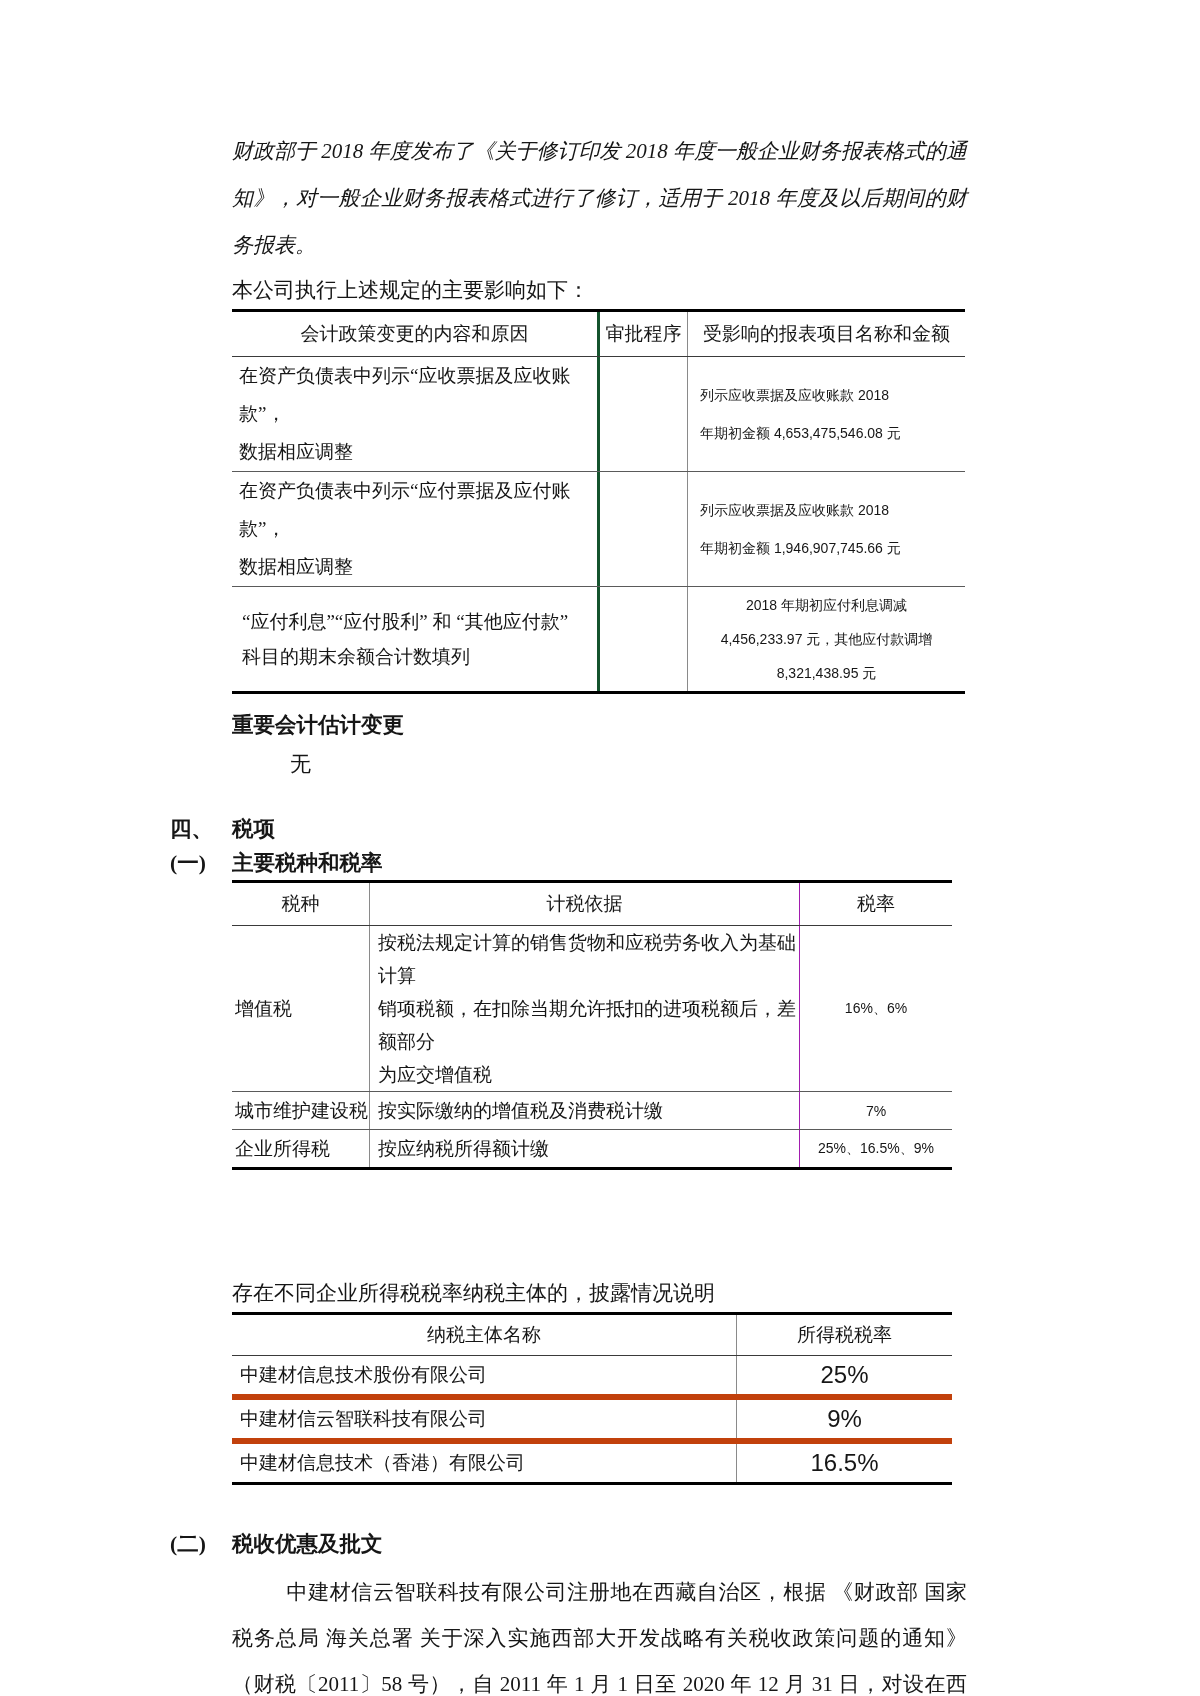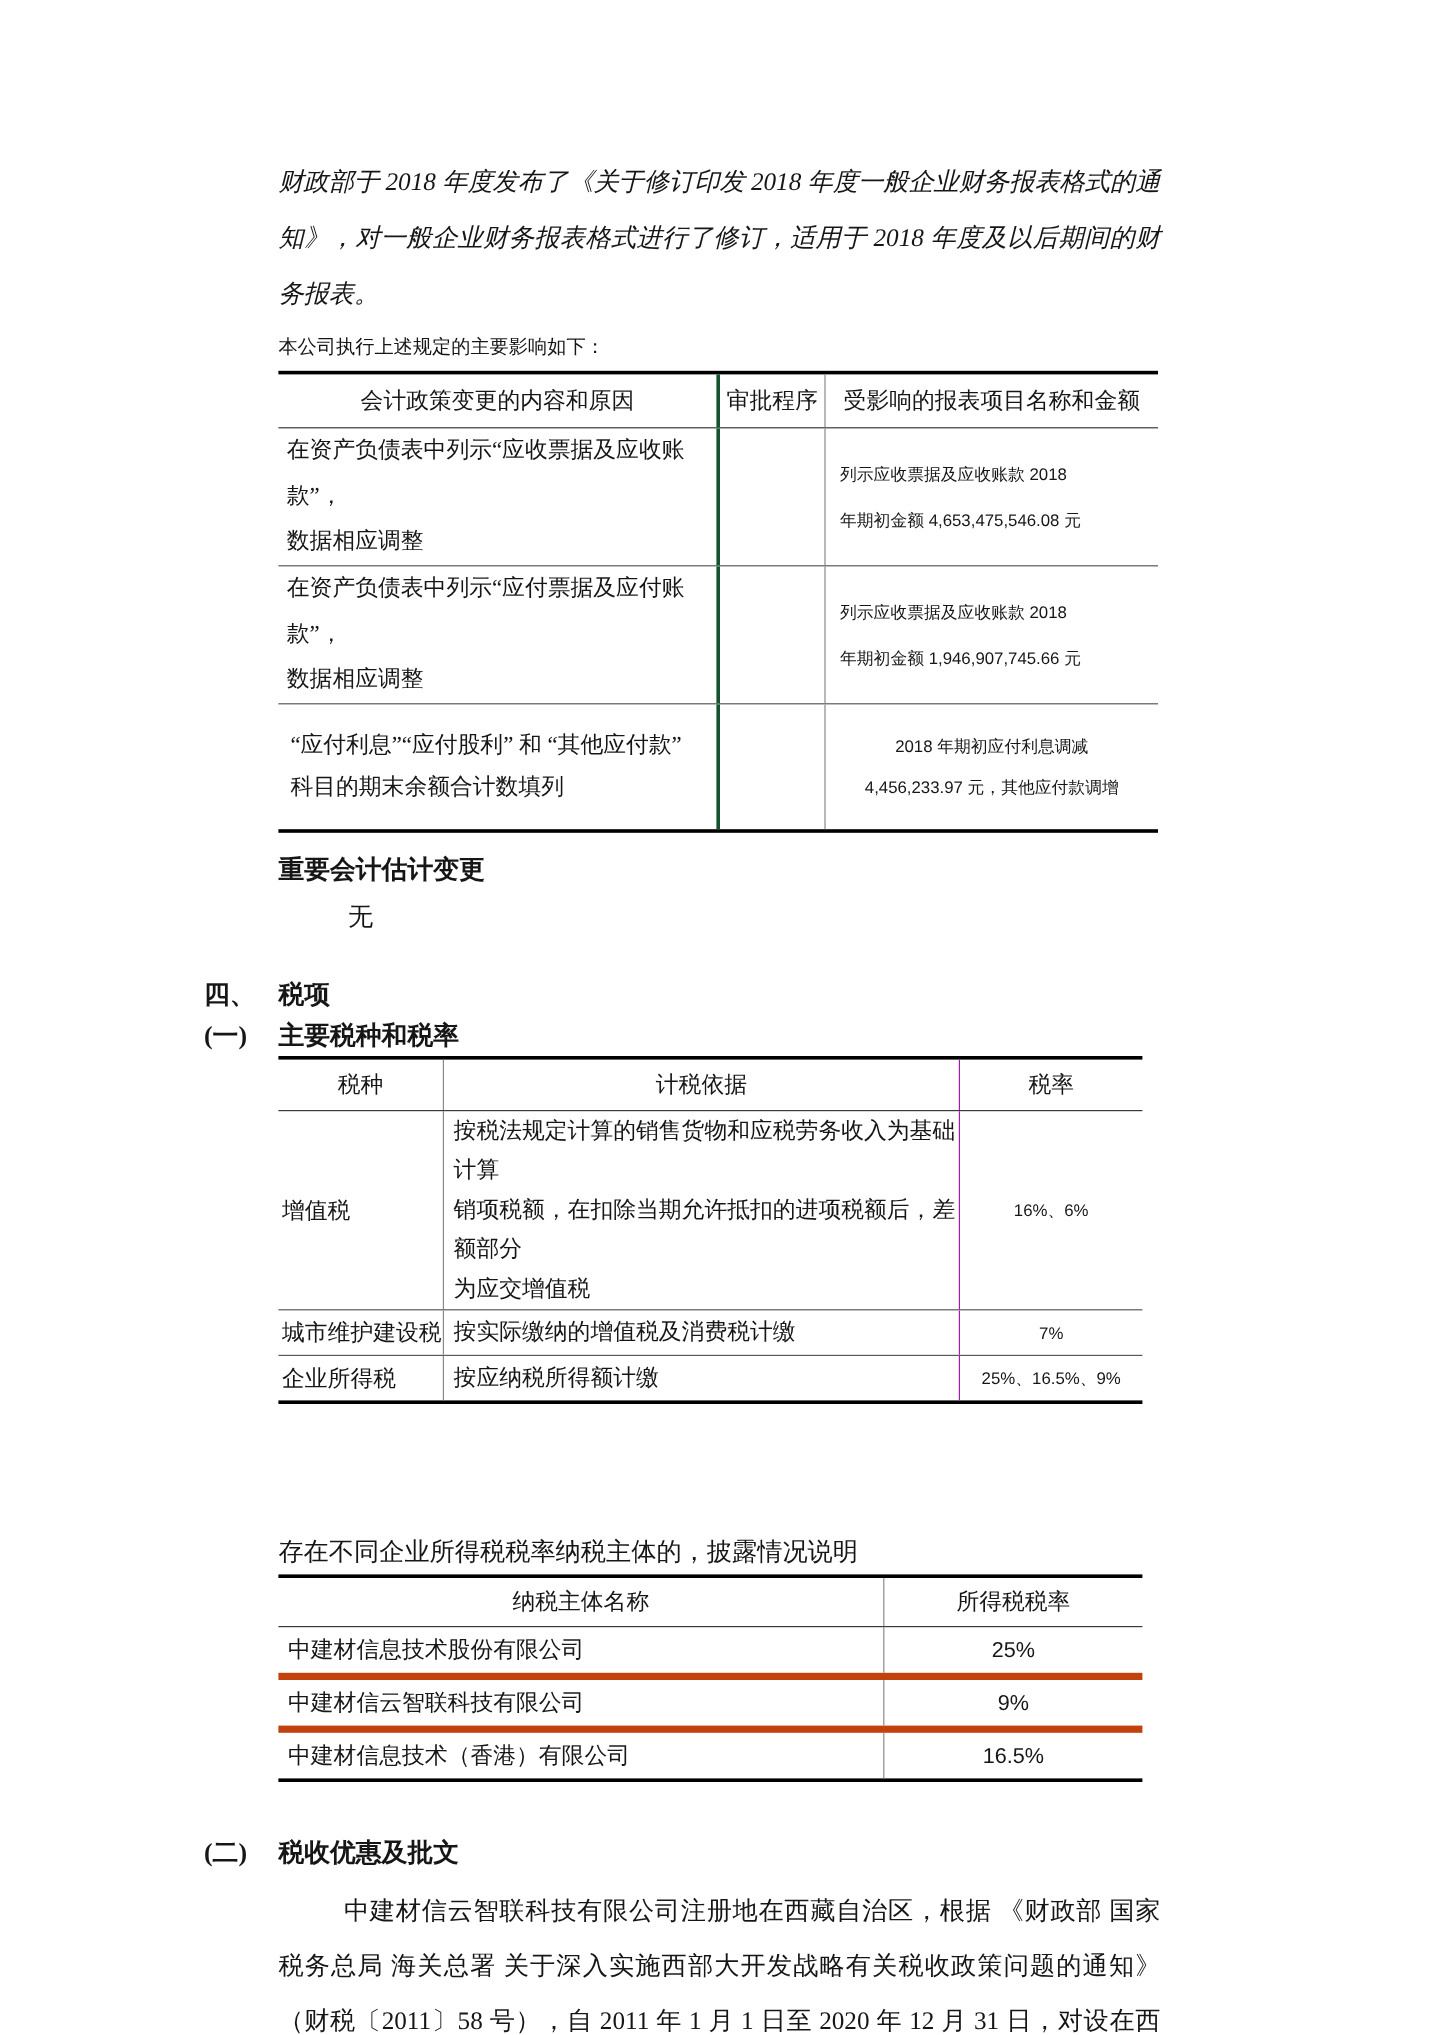--- a/index.html
+++ b/index.html
@@ -15,21 +15,21 @@
 
   
   .para {
     margin:0 233px 0 232px;
     font-size:21px; line-height:47px;
     text-align:justify;
     font-style:italic;
   }
   .lead {
     margin:2px 233px 0 232px;
-    font-size:16px; line-height:38px;
+    font-size:21px; line-height:38px;
   }
 
   
   .t1 {
     margin-left:232px; width:733px;
     border-top:3px solid #000; border-bottom:3px solid #000;
     font-size:19px;
   }
   .t1 .hrow { display:flex; height:44px; border-bottom:1px solid #3a3a3a; }
   .t1 .hcell { display:flex; align-items:center; justify-content:center; text-align:center; }
@@ -83,21 +83,21 @@
     border-top:3px solid #000; border-bottom:3px solid #000;
     font-size:19px;
   }
   .t3 .hrow { display:flex; height:40px; border-bottom:1px solid #3a3a3a; }
   .t3 .hcell { display:flex; align-items:center; justify-content:center; }
   .t3 .row { display:flex; height:38px; border-bottom:6px solid #c2410c; }
   .t3 .row:last-child { border-bottom:none; }
   .t3c1 { width:505px; border-right:1px solid #8a8a8a; box-sizing:border-box; display:flex; align-items:center; }
   .t3c2 { flex:1; display:flex; align-items:center; justify-content:center; }
   .t3 .name { padding-left:8px; }
-  .t3 .rate { font-family:"Liberation Sans", sans-serif; font-size:18px; }
+  .t3 .rate { font-family:"Liberation Sans", sans-serif; font-size:24px; }
 
   .sub2-row { display:flex; margin-top:44px; }
   .sub2-para {
     margin:10px 233px 0 232px;
     font-size:21px; line-height:46px;
     text-align:justify; text-indent:2.6em;
   }
 </style>
 </head>
 <body>
@@ -137,20 +137,21 @@
     </div>
     <div class="row r3">
       <div class="cell t1c1">
         <div class="content-line">“应付利息”“应付股利” 和 “其他应付款”</div>
         <div class="content-line">科目的期末余额合计数填列</div>
       </div>
       <div class="cell t1c2"></div>
       <div class="cell t1c3">
         <div class="impact-line">2018 年期初应付利息调减</div>
         <div class="impact-line">4,456,233.97 元，其他应付款调增</div>
+        <div class="impact-line">8,321,438.95 元</div>
       </div>
     </div>
   </div>
 
   <div class="h-bold estimate-heading">重要会计估计变更</div>
   <div class="estimate-value">无</div>
 
   <div class="sec-row">
     <span class="h-bold sec-num">四、</span>
     <span class="h-bold">税项</span>

